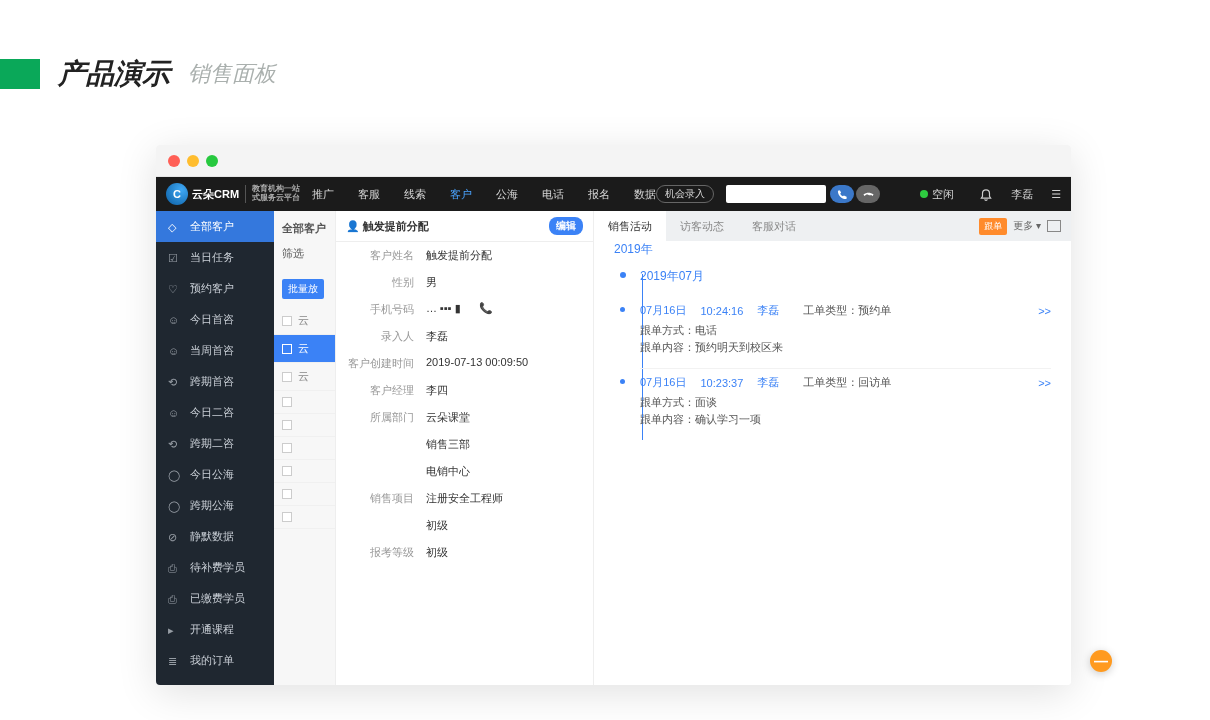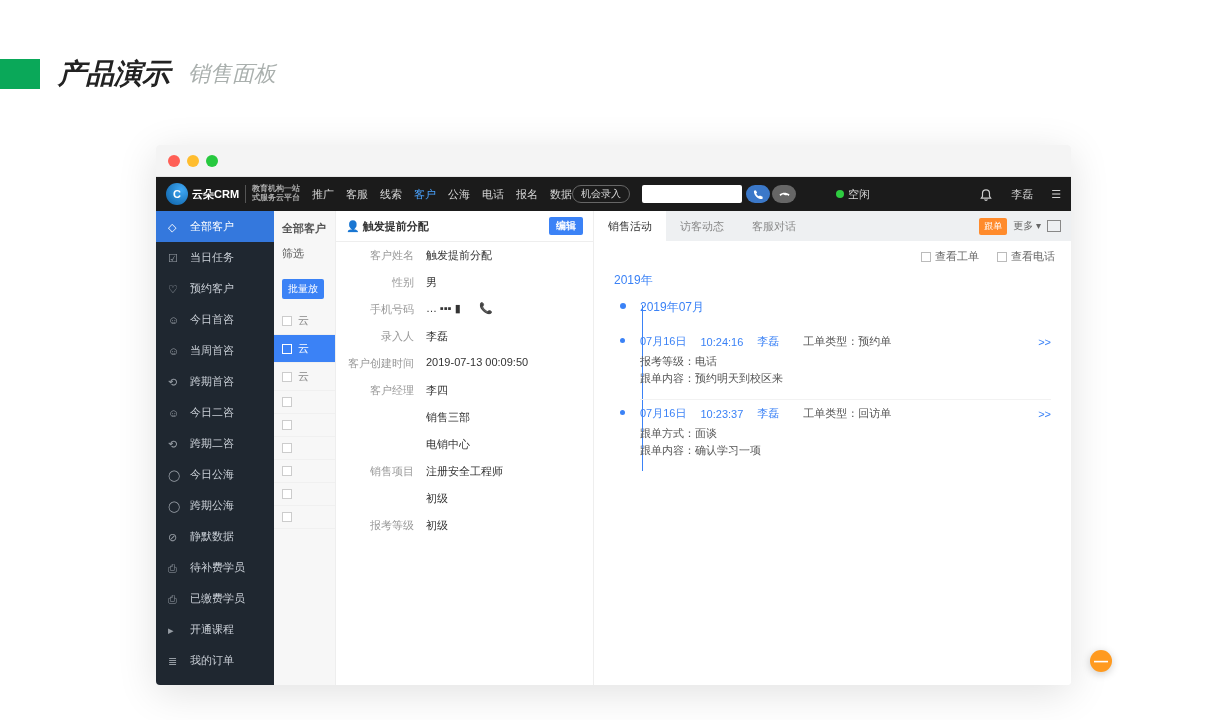--- a/index.html
+++ b/index.html
@@ -80,21 +80,21 @@
   }
   .logo-icon {
     width: 22px; height: 22px;
     background: radial-gradient(circle at 70% 30%, #3fa8f4, #0b5ea3);
     border-radius: 50%;
     display: flex; align-items:center; justify-content:center;
     color:white; font-size:11px;
     margin-right: 4px;
   }
   .logo-sub { font-size: 8px; color: #aaa; border-left:1px solid #555; margin-left:6px; padding-left:6px; line-height:1.1;}
-  .topnav { display: flex; gap: 12px; font-family: Liberation Serif, serif; }
+  .topnav { display: flex; gap: 24px; font-family: Liberation Serif, serif; }
   .topnav span { cursor: pointer; }
   .topnav span.active { color: #4aa3ff; }
   .pill {
     border: 1px solid #666;
     border-radius: 9px;
     padding: 1px 8px;
     font-size: 10px;
     cursor: pointer;
   }
   .searchbox {
@@ -170,21 +170,21 @@
     color:#333;
   }
   .detail-head {
     display:flex; align-items:center;
     padding: 6px 10px; border-bottom:1px solid #eee;
     font-weight:600;
   }
   .detail-head .edit {
     margin-left:auto;
     background:#3b82f6; color:#fff;
-    font-size:10px; padding:2px 7px; border-radius:2px;
+    font-size:10px; padding:2px 7px; border-radius:8px;
     cursor:pointer;
   }
   .field {
     display:flex; padding: 6px 12px;
   }
   .field-label { width: 78px; color:#999; text-align:right; padding-right:12px;}
   .field-value { color:#333; flex:1;}
   .call-ico { color:#2ecc40; margin-left:18px; }
 
   
@@ -449,20 +449,24 @@
           </div>
           <div class="field">
             <div class="field-label">客户创建时间</div>
             <div class="field-value">2019-07-13 00:09:50</div>
           </div>
           <div class="field">
             <div class="field-label">客户经理</div>
             <div class="field-value">李四</div>
           </div>
           <div class="field">
+            <div class="field-label">所属部门</div>
+            <div class="field-value">云朵课堂</div>
+          </div>
+          <div class="field">
             <div class="field-label"></div>
             <div class="field-value">销售三部</div>
           </div>
           <div class="field">
             <div class="field-label"></div>
             <div class="field-value">电销中心</div>
           </div>
           <div class="field">
             <div class="field-label">销售项目</div>
             <div class="field-value">注册安全工程师</div>
@@ -484,46 +488,36 @@
             <div class="tab active">销售活动</div>
             <div class="tab">访客动态</div>
             <div class="tab">客服对话</div>
           </div>
         <div class="tab-actions">
           <span class="badge-orange">跟单</span>
           <span class="more">更多 ▾</span>
           <span class="card-ico"></span>
         </div>
       </div>
-      <div class="filter-row" id="checks">
-          <label>
-            <span class="cb"></span>
-            <span>查看工单</span>
-          </label>
-          <label>
-            <span class="cb"></span>
-            <span>查看电话</span>
-          </label>
-        </div>
       <div class="timeline">
         <div class="year">2019年</div>
         <div style="position:relative;">
           <div class="tline"></div>
           <div class="month">2019年07月</div>
           <div id="entries">
               <div class="entry">
                 <div class="entry-head">
                   <span class="date">07月16日</span>
                   <span class="time">10:24:16</span>
                   <span class="user">李磊</span>
                   <span class="type">工单类型：预约单</span>
                   <span class="arrow">&gt;&gt;</span>
                 </div>
                 <div class="entry-body">
-                  <div>报考等级：电话</div>
+                  <div>跟单方式：电话</div>
                   <div>跟单内容：预约明天到校区来</div>
                 </div>
               </div>
               <div class="entry">
                 <div class="entry-head">
                   <span class="date">07月16日</span>
                   <span class="time">10:23:37</span>
                   <span class="user">李磊</span>
                   <span class="type">工单类型：回访单</span>
                   <span class="arrow">&gt;&gt;</span>

